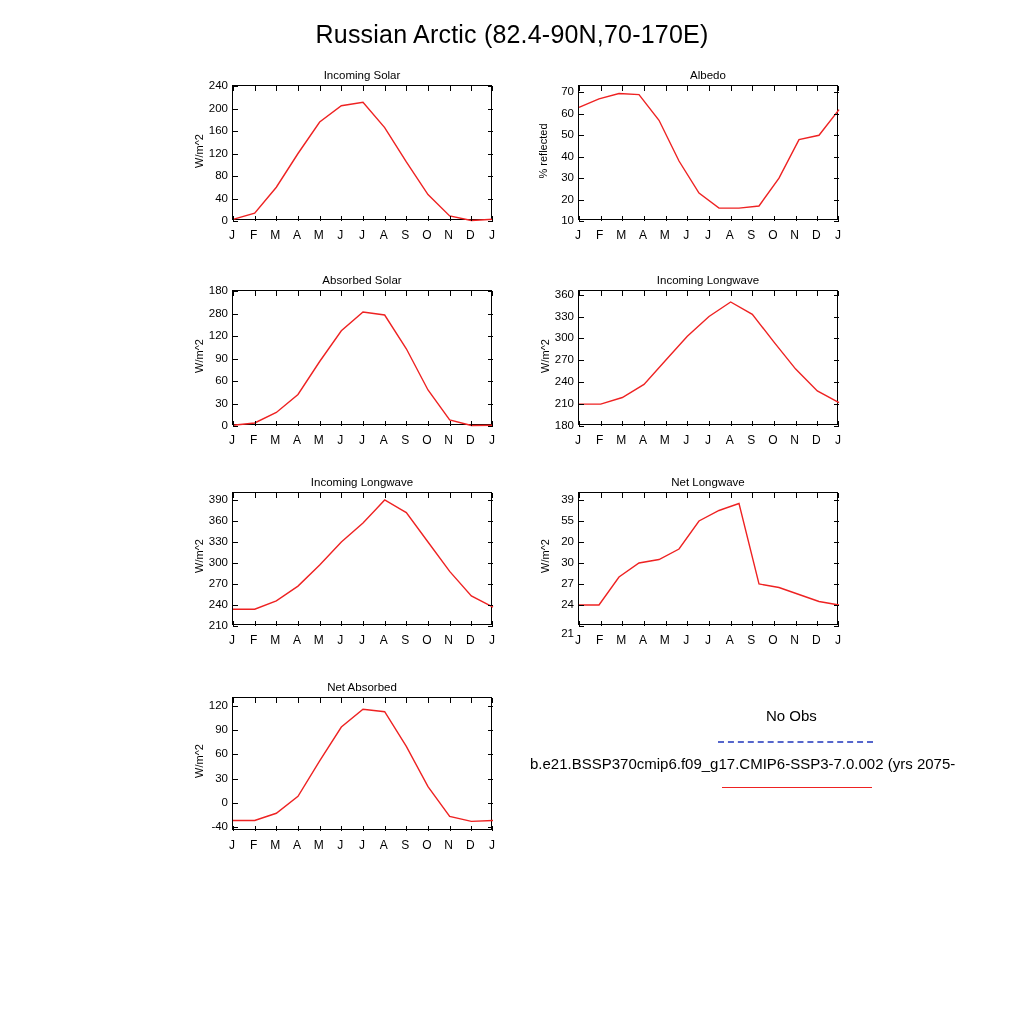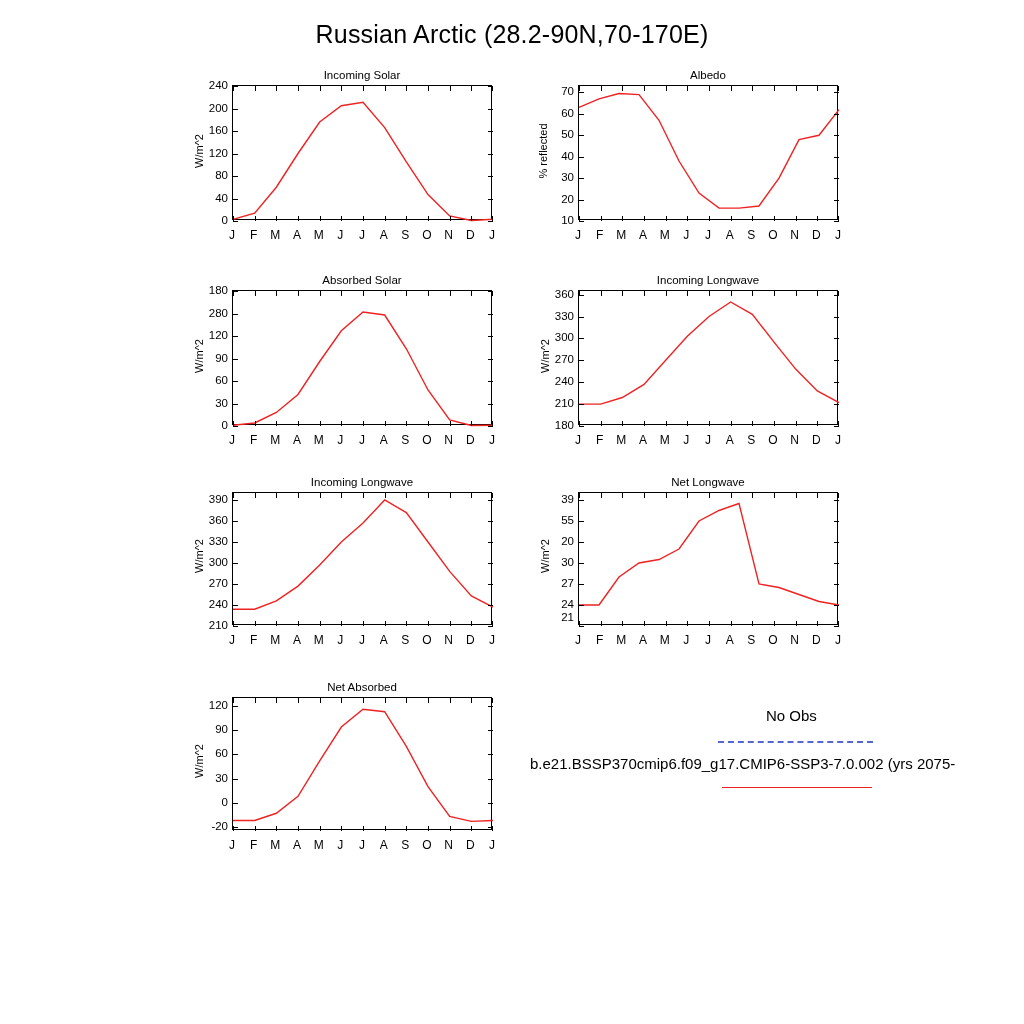--- a/index.html
+++ b/index.html
@@ -97,21 +97,21 @@
   }
   .legend-line-solid {
     position: absolute;
     height: 0;
     border-top: 1.6px solid #ee2222;
   }
 </style>
 </head>
 <body>
 
-<div id="page-title">Russian Arctic (28.2-90N,70-170E)</div>
+<div id="page-title">Russian Arctic (82.4-90N,70-170E)</div>
 
 <div class="panel" style="left:232px; top:85px; width:260px; height:135px;">
   <div class="panel-title">Incoming Solar</div>
   <div class="plot-frame" style="left:0; top:0; width:260px; height:135px;">
     <svg class="series" width="260" height="135" viewBox="0 0 260 135" preserveAspectRatio="none">
         <polyline points="0.00,133.31 21.67,127.13 43.33,101.25 65.00,67.50 86.67,36.00 108.33,19.69 130.00,16.31 151.67,41.63 173.33,75.94 195.00,108.56 216.67,129.94 238.33,134.50 260.00,133.31" fill="none" stroke="#ee2222" stroke-width="1.4"></polyline>
       </svg>
   <div class="ytickmark" style="left: 0px; top: 135px;"></div>
       <div class="ytickmark" style="left: 255px; top: 135px;"></div>
       <div class="ytickmark" style="left: 0px; top: 112.5px;"></div>
@@ -497,21 +497,21 @@
       <div class="xtickmark" style="left: 195px; top: 128px;"></div>
       <div class="xtickmark" style="left: 195px; top: 0px;"></div>
       <div class="xtickmark" style="left: 216.667px; top: 128px;"></div>
       <div class="xtickmark" style="left: 216.667px; top: 0px;"></div>
       <div class="xtickmark" style="left: 238.333px; top: 128px;"></div>
       <div class="xtickmark" style="left: 238.333px; top: 0px;"></div>
       <div class="xtickmark" style="left: 259px; top: 128px;"></div>
       <div class="xtickmark" style="left: 259px; top: 0px;"></div>
     </div>
   <div class="ylabel" style="left:-63px; top:58px; width:60px; text-align:center;">W/m^2</div>
-<div class="ytick" style="left: -46px; width: 42px; top: 125px; text-align: right;">21</div>
+<div class="ytick" style="left: -46px; width: 42px; top: 141px; text-align: right;">21</div>
     <div class="ytick" style="left: -46px; width: 42px; top: 112px;">24</div>
     <div class="ytick" style="left: -46px; width: 42px; top: 91px;">27</div>
     <div class="ytick" style="left: -46px; width: 42px; top: 70px;">30</div>
     <div class="ytick" style="left: -46px; width: 42px; top: 49px;">20</div>
     <div class="ytick" style="left: -46px; width: 42px; top: 28px;">55</div>
     <div class="ytick" style="left: -46px; width: 42px; top: 7px;">39</div>
     <div class="xtick" style="left: 0px; top: 141px;">J</div>
     <div class="xtick" style="left: 21.6667px; top: 141px;">F</div>
     <div class="xtick" style="left: 43.3333px; top: 141px;">M</div>
     <div class="xtick" style="left: 65px; top: 141px;">A</div>
@@ -565,21 +565,21 @@
       <div class="xtickmark" style="left: 195px; top: 128px;"></div>
       <div class="xtickmark" style="left: 195px; top: 0px;"></div>
       <div class="xtickmark" style="left: 216.667px; top: 128px;"></div>
       <div class="xtickmark" style="left: 216.667px; top: 0px;"></div>
       <div class="xtickmark" style="left: 238.333px; top: 128px;"></div>
       <div class="xtickmark" style="left: 238.333px; top: 0px;"></div>
       <div class="xtickmark" style="left: 259px; top: 128px;"></div>
       <div class="xtickmark" style="left: 259px; top: 0px;"></div>
     </div>
   <div class="ylabel" style="left:-63px; top:58px; width:60px; text-align:center;">W/m^2</div>
-<div class="ytick" style="left: -46px; width: 42px; top: 128.97px;">-20</div>
+<div class="ytick" style="left: -46px; width: 42px; top: 128.97px;">-40</div>
     <div class="ytick" style="left: -46px; width: 42px; top: 104.788px;">0</div>
     <div class="ytick" style="left: -46px; width: 42px; top: 80.6061px;">30</div>
     <div class="ytick" style="left: -46px; width: 42px; top: 56.4242px;">60</div>
     <div class="ytick" style="left: -46px; width: 42px; top: 32.2424px;">90</div>
     <div class="ytick" style="left: -46px; width: 42px; top: 8.06061px;">120</div>
     <div class="xtick" style="left: 0px; top: 141px;">J</div>
     <div class="xtick" style="left: 21.6667px; top: 141px;">F</div>
     <div class="xtick" style="left: 43.3333px; top: 141px;">M</div>
     <div class="xtick" style="left: 65px; top: 141px;">A</div>
     <div class="xtick" style="left: 86.6667px; top: 141px;">M</div>

